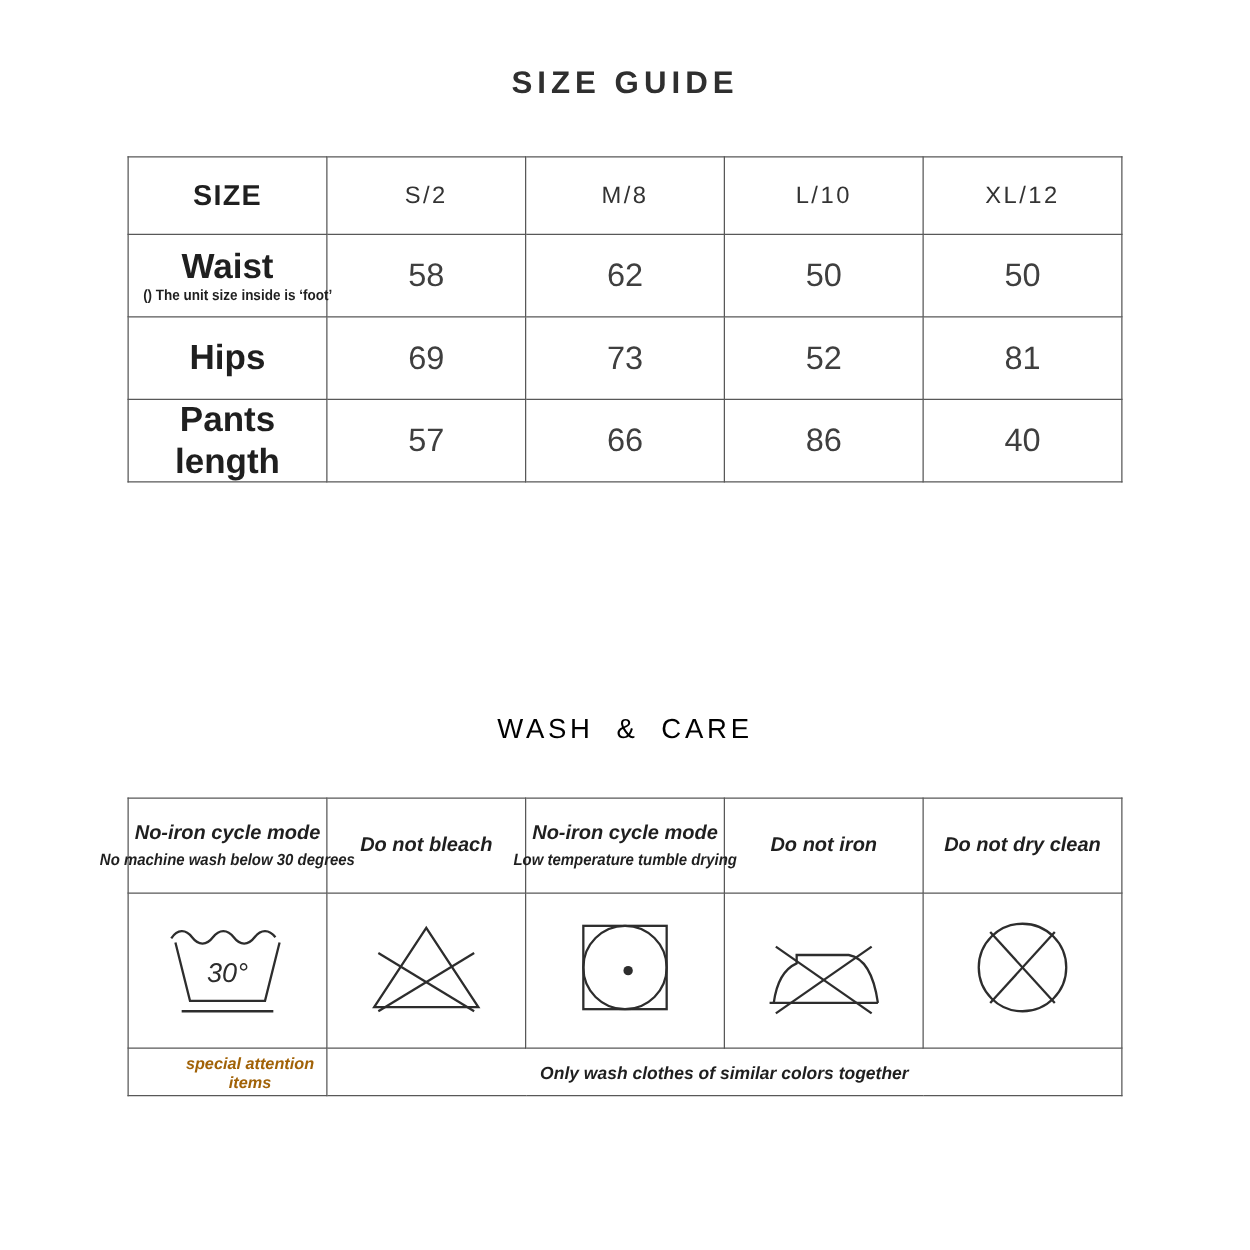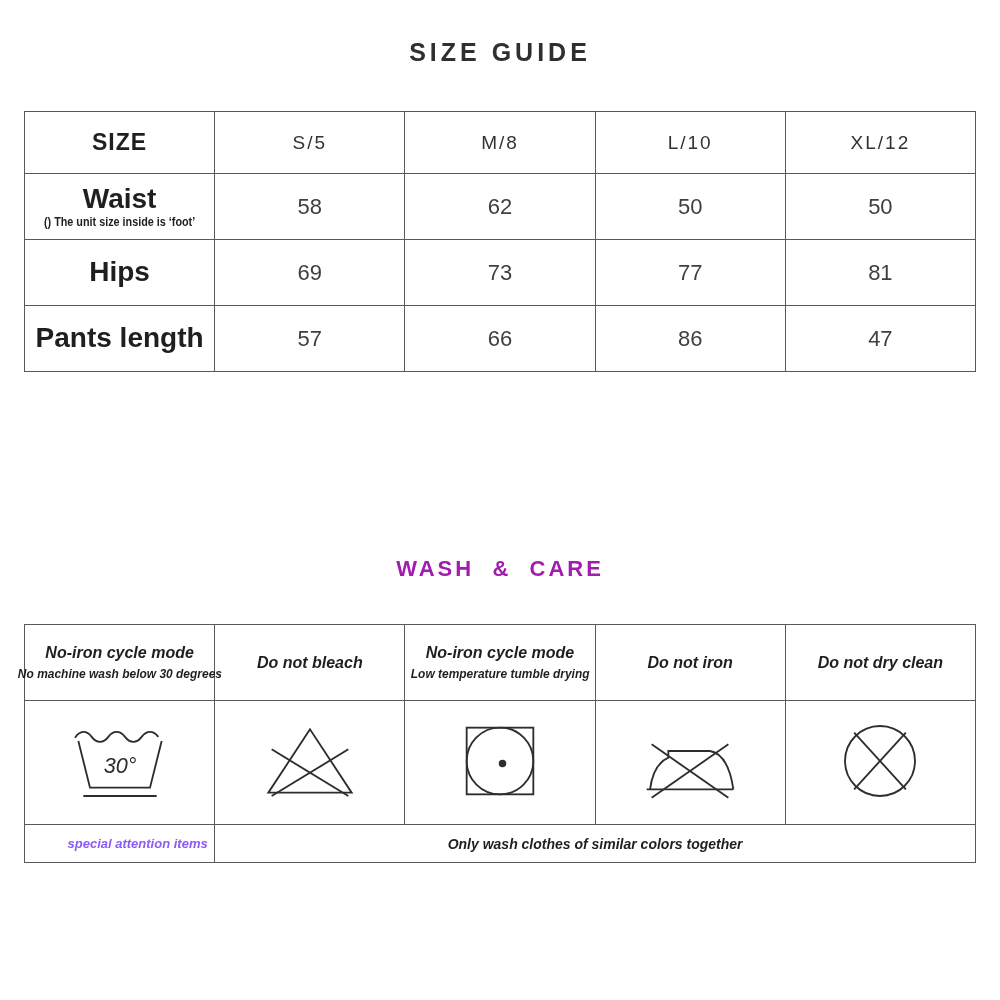--- a/index.html
+++ b/index.html
@@ -4,63 +4,63 @@
 <style>
   html,body{margin:0;padding:0;}
   body{
     width:1000px;height:1000px;background:#ffffff;overflow:hidden;
     font-family:"Liberation Sans", sans-serif;color:#2e2e2e;
   }
   .sheet{width:1000px;height:1000px;position:relative;}
 
   
   .sg-title{
-    text-align:center;margin:0;padding-top:38px;
+    text-align:center;margin:0;padding-top:52px;
     font-size:25px;font-weight:600;letter-spacing:4px;color:#2f2f2f;
     white-space:pre;
   }
   .wc-title{
     text-align:center;margin:184px 0 0 0;
-    font-size:22px;font-weight:700;letter-spacing:3px;color:#a21caf;
+    font-size:22px;font-weight:400;letter-spacing:3px;color:#000000;
     white-space:pre;
   }
 
   
-  table{border-collapse:collapse;margin:12px auto;width:952px;table-layout:fixed;border-radius:29px;}
+  table{border-collapse:collapse;margin:12px auto;width:796px;table-layout:fixed;border-radius:29px;}
   td,th{border:1px solid #585858;text-align:center;vertical-align:middle;padding:0 4px;}
 
   
   .size-table{margin-top:44px;}
   .size-table col{width:20%;}
   .size-table .hdr-row{height:62px;}
   .size-table .val-row{height:66px;}
   .size-table .size-head{font-size:23px;font-weight:700;letter-spacing:1px;color:#1f1f1f;}
   .size-table .col-head{font-size:19px;letter-spacing:2px;color:#333;font-weight:400;}
-  .size-table .val{font-size:22px;color:#3f3f3f;font-weight:400;}
+  .size-table .val{font-size:26px;color:#3f3f3f;font-weight:400;}
   .row-label{font-size:28px;font-weight:700;color:#1f1f1f;line-height:1.15;}
   .row-note{
     font-size:12px;font-weight:700;color:#1f1f1f;white-space:nowrap;
     transform:scaleX(0.9);transform-origin:50% 50%;line-height:1.2;
   }
   .row-note:empty{display:none;}
 
   
   .care-table{margin-top:42px;font-style:italic;}
   .care-table col{width:20%;}
   .care-hdr{height:76px;}
   .care-icons{height:124px;}
   .care-foot{height:38px;}
   .care-cell{display:flex;flex-direction:column;justify-content:center;align-items:center;min-height:70px;}
   .care-l1{font-size:16px;font-weight:700;color:#1f1f1f;line-height:1.5;white-space:nowrap;}
   .care-l2{
     font-size:13px;font-weight:700;color:#1f1f1f;line-height:1.4;white-space:nowrap;
     transform:scaleX(0.92);transform-origin:50% 50%;
   }
   .care-l2:empty{display:none;}
-  .foot-left{font-size:13px;font-weight:700;color:#8b5cf6;padding-left:40px;}
+  .foot-left{font-size:13px;font-weight:700;color:#a16207;padding-left:40px;}
   .foot-right{font-size:14px;font-weight:700;color:#1f1f1f;}
 
   .icon-box{display:inline-block;}
   svg{display:block;margin:0 auto;}
   .stroke{fill:none;stroke:#2d2d2d;stroke-width:2.2;}
   .svg-text{font-family:"Liberation Sans", sans-serif;font-size:26px;fill:#2d2d2d;}
 </style>
 </head>
 <body>
 
@@ -72,21 +72,21 @@
     <colgroup>
         <col>
         <col>
         <col>
         <col>
         <col>
       </colgroup>
     <tbody>
         <tr class="hdr-row">
       <th class="size-head">SIZE</th>
-      <th class="col-head">S/5</th>
+      <th class="col-head">S/2</th>
       <th class="col-head">M/8</th>
       <th class="col-head">L/10</th>
       <th class="col-head">XL/12</th>
     </tr>
     <tr class="val-row">
       <td>
         <div class="row-label">Waist</div>
         <div class="row-note">() The unit size inside is ‘foot’</div>
       </td>
       <td class="val">58</td>
@@ -94,32 +94,32 @@
       <td class="val">50</td>
       <td class="val">50</td>
     </tr>
     <tr class="val-row">
       <td>
         <div class="row-label">Hips</div>
 
       </td>
       <td class="val">69</td>
       <td class="val">73</td>
-      <td class="val">77</td>
+      <td class="val">52</td>
       <td class="val">81</td>
     </tr>
     <tr class="val-row">
       <td>
         <div class="row-label">Pants length</div>
 
       </td>
       <td class="val">57</td>
       <td class="val">66</td>
       <td class="val">86</td>
-      <td class="val">47</td>
+      <td class="val">40</td>
     </tr>
   </tbody>
     </table>
 
   <h2 class="wc-title">WASH  &amp;  CARE</h2>
 
   <table class="care-table">
     <colgroup>
         <col>
         <col>

